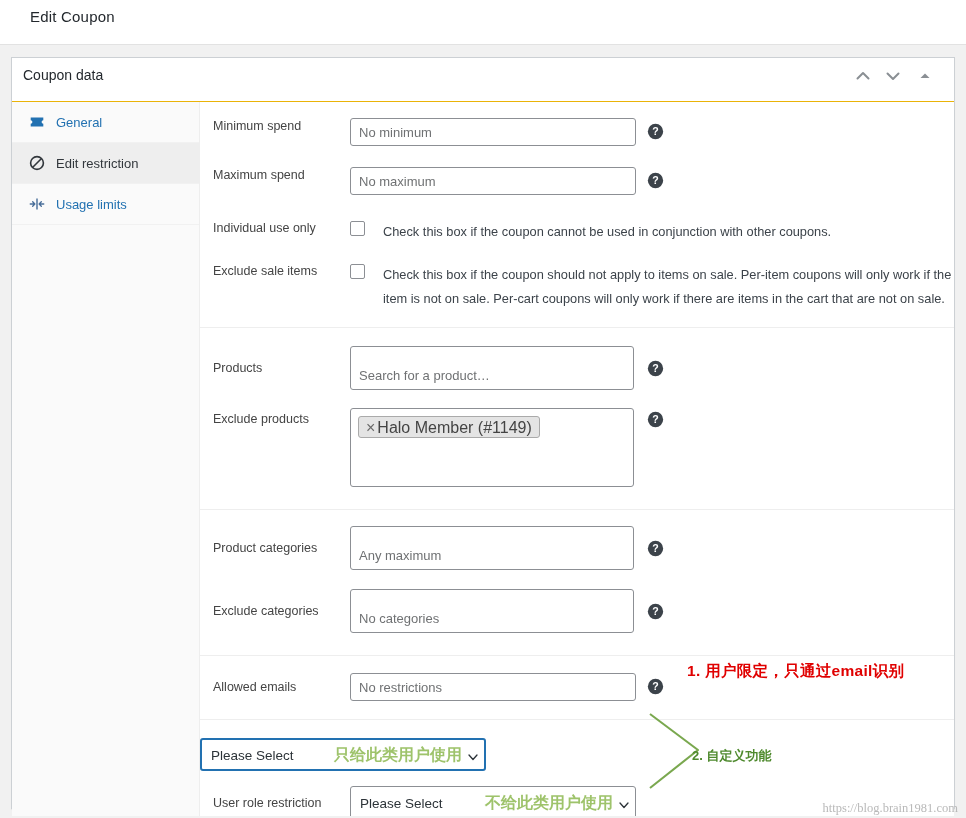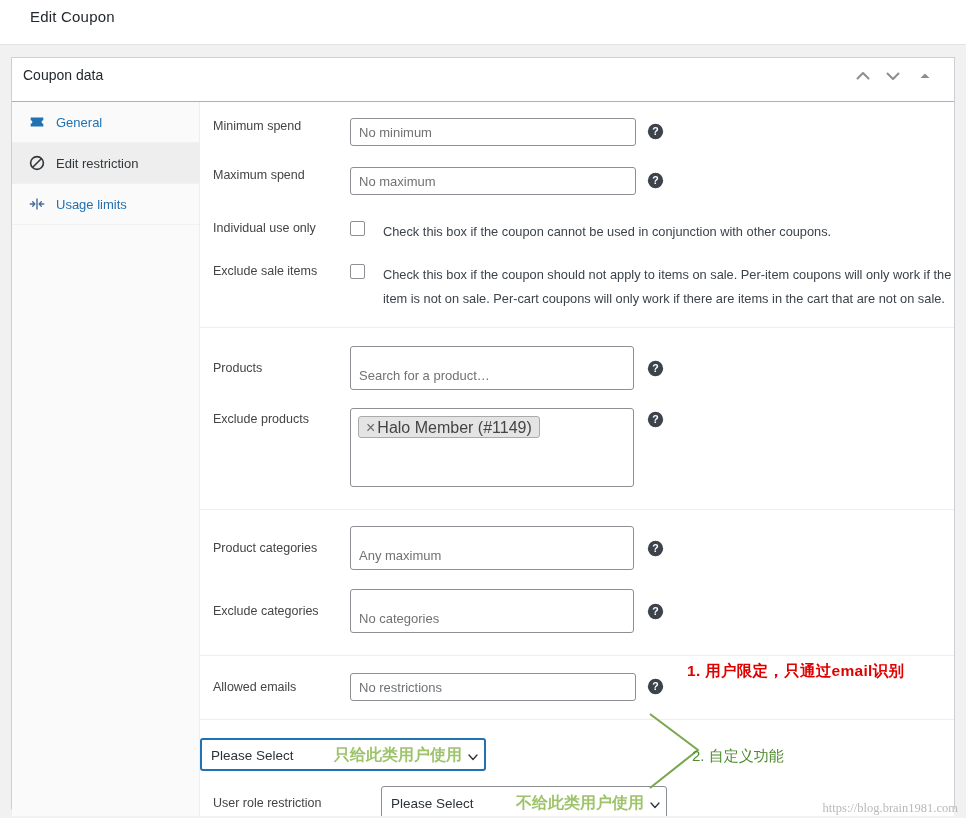--- a/index.html
+++ b/index.html
@@ -200,21 +200,21 @@
   
   #anno-red {
     position: absolute; left: 687px; top: 661px;
     font-size: 15.5px; font-weight: bold;
     color: #e00000;
     white-space: nowrap;
     letter-spacing: .3px;
   }
   #anno-green {
     position: absolute; left: 692px; top: 747px;
-    font-size: 15px; font-weight: normal;
+    font-size: 13px; font-weight: bold;
     color: #4f8a2e;
     white-space: nowrap;
     text-align: right;
   }
   #anno-bracket {
     position: absolute; left: 648px; top: 712px;
     width: 56px; height: 78px;
     pointer-events: none;
   }
   #watermark {
@@ -433,21 +433,21 @@
               <span class="zh">只给此类用户使用</span>
               <span class="caret">
                 <svg width="12" height="12" viewBox="0 0 12 12">
                   <path d="M2 4 L6 8.5 L10 4" fill="none" stroke="#2c3338" stroke-width="1.3" stroke-linecap="round" stroke-linejoin="round"></path>
                 </svg>
               </span>
             </div>
           </div>
         </div>
 
-        <div class="row" style="margin-top:15px;gap:31px;">
+        <div class="row" style="margin-top:15px;">
           <div class="rlabel" style="padding-top:9px;">User role restriction</div>
           <div class="rfield">
             <div class="selbox">
               <span class="seltxt">Please Select</span>
               <span class="zh">不给此类用户使用</span>
               <span class="caret">
                 <svg width="12" height="12" viewBox="0 0 12 12">
                   <path d="M2 4 L6 8.5 L10 4" fill="none" stroke="#2c3338" stroke-width="1.3" stroke-linecap="round" stroke-linejoin="round"></path>
                 </svg>
               </span>

